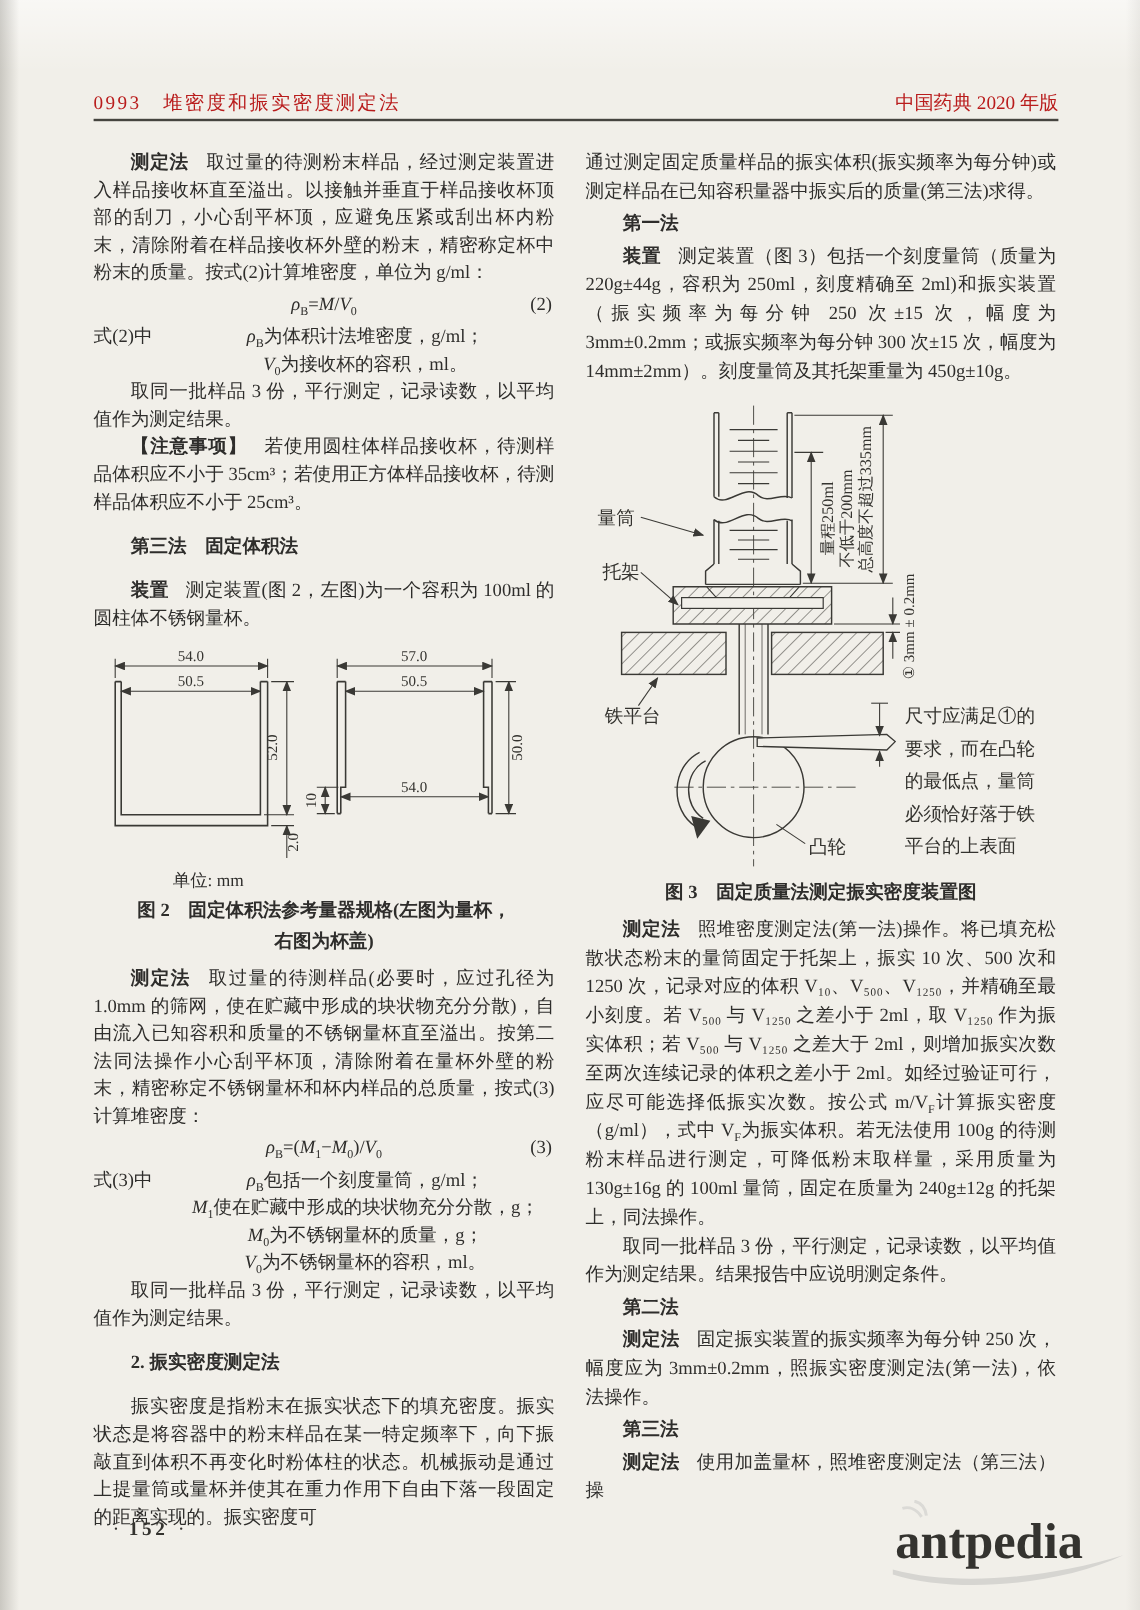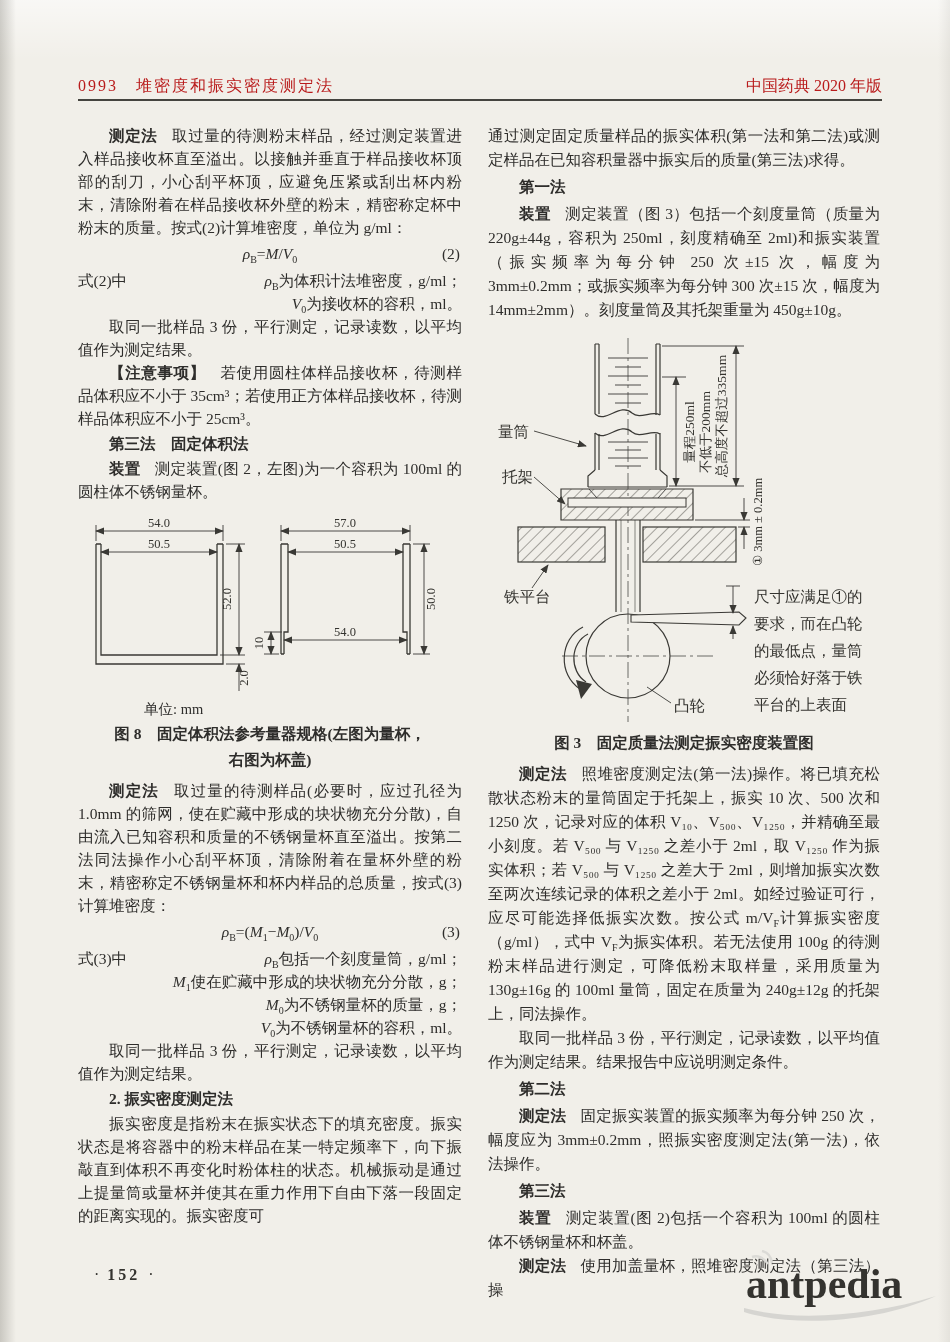--- a/index.html
+++ b/index.html
@@ -15,30 +15,30 @@
   }
   .hdr{position:absolute;left:78px;width:804px;top:76px;display:flex;justify-content:space-between;font-size:16px;color:#b91c1c;}
   .hdr .hl{letter-spacing:2px;}
   .rule{position:absolute;left:78px;width:804px;top:99px;border-top:2px solid #45443f;}
   .col-l{position:absolute;left:78px;top:124px;width:384px;}
   .col-r{position:absolute;left:488px;top:124px;width:392px;}
   p.body-p{margin:0;font-size:15.5px;text-align:justify;text-indent:2em;}
   .col-l p.body-p{line-height:23px;}
   .col-r p.body-p{line-height:24px;}
   p.noindent{text-indent:0;}
-  p.h{margin:2px 0;font-weight:bold;font-size:15.5px;text-indent:2em;line-height:23px;}
+  p.h{margin:14px 0;font-weight:bold;font-size:15.5px;text-indent:2em;line-height:23px;}
   .col-r p.h{line-height:24px;margin:3px 0;}
   b.lead{font-weight:bold;}
   .gap{display:inline-block;width:0.9em;}
   .formula{position:relative;text-align:center;font-size:15.5px;line-height:26px;margin:2px 0;}
   .formula i{font-style:italic;}
   .formula .fnum{position:absolute;right:2px;top:0;}
   sub{font-size:10px;line-height:0;}
   .defs{position:relative;}
-  .def-line{position:relative;padding-left:69px;font-size:15.5px;line-height:23px;text-align:right;}
+  .def-line{position:relative;padding-left:69px;font-size:15.5px;line-height:23px;text-align:center;}
   .col-l .def-line i, .formula i{font-family:"Liberation Serif",serif;}
   .def-line i{font-style:italic;}
   .def-intro{position:absolute;left:0;}
   .fig-block{margin-top:12px;}
   .unit-line{font-size:14.5px;padding-left:66px;line-height:20px;margin-top:-2px;}
   .fig-cap{text-align:center;font-weight:bold;font-size:15.5px;line-height:26px;margin:2px 0 6px;}
   svg text{font-family:"Liberation Serif",serif;fill:#34332f;}
   .pageno{position:absolute;left:82px;top:1266px;font-size:16px;color:#34332f;margin-left:12px;}
   .pageno b{letter-spacing:3px;}
   .watermark{position:absolute;right:10px;bottom:12px;width:200px;height:80px;}
@@ -115,21 +115,21 @@
       </g>
       <g font-size="12.5" text-anchor="middle">
         <text x="267" y="12">57.0</text>
         <text x="267" y="33">50.5</text>
         <text x="267" y="121">54.0</text>
         <text transform="translate(185,128) rotate(-90)">10</text>
         <text transform="translate(357,84) rotate(-90)">50.0</text>
       </g>
     </svg>
     <div class="unit-line">单位: mm</div>
-    <div class="fig-cap"><span>图 8　固定体积法参考量器规格(左图为量杯，</span><br><span>右图为杯盖)</span></div>
+    <div class="fig-cap"><span>图 2　固定体积法参考量器规格(左图为量杯，</span><br><span>右图为杯盖)</span></div>
   </div>
 
   <p class="body-p"><b class="lead">测定法</b><span class="gap"></span><span>取过量的待测样品(必要时，应过孔径为 1.0mm 的筛网，使在贮藏中形成的块状物充分分散)，自由流入已知容积和质量的不锈钢量杯直至溢出。按第二法同法操作小心刮平杯顶，清除附着在量杯外壁的粉末，精密称定不锈钢量杯和杯内样品的总质量，按式(3)计算堆密度：</span></p>
 
   <div class="formula">
     <span><i>ρ</i><sub>B</sub><span>=(</span><i>M</i><sub>1</sub><span>−</span><i>M</i><sub>0</sub><span>)/</span><i>V</i><sub>0</sub></span>
     <span class="fnum">(3)</span>
   </div>
 
   <div class="defs">
@@ -138,21 +138,21 @@
     <div class="def-line"><i>M</i><sub>0</sub><span>为不锈钢量杯的质量，g；</span></div>
     <div class="def-line"><i>V</i><sub>0</sub><span>为不锈钢量杯的容积，ml。</span></div>
   </div>
 
   <p class="body-p">取同一批样品 3 份，平行测定，记录读数，以平均值作为测定结果。</p>
   <p class="h">2. 振实密度测定法</p>
   <p class="body-p">振实密度是指粉末在振实状态下的填充密度。振实状态是将容器中的粉末样品在某一特定频率下，向下振敲直到体积不再变化时粉体柱的状态。机械振动是通过上提量筒或量杯并使其在重力作用下自由下落一段固定的距离实现的。振实密度可</p>
 </div>
 
 <div class="col-r">
-  <p class="body-p noindent">通过测定固定质量样品的振实体积(第一法和第二法)或测定样品在已知容积量器中振实后的质量(第三法)求得。</p>
+  <p class="body-p noindent">通过测定固定质量样品的振实体积(振实频率为每分钟)或测定样品在已知容积量器中振实后的质量(第三法)求得。</p>
   <p class="h">第一法</p>
   <p class="body-p"><b class="lead">装置</b><span class="gap"></span><span>测定装置（图 3）包括一个刻度量筒（质量为 220g±44g，容积为 250ml，刻度精确至 2ml)和振实装置（振实频率为每分钟 250 次±15 次，幅度为 3mm±0.2mm；或振实频率为每分钟 300 次±15 次，幅度为 14mm±2mm）。刻度量筒及其托架重量为 450g±10g。</span></p>
 
   <div class="fig-block">
     <svg width="392" height="390" viewBox="0 0 392 390">
       <defs>
         <marker id="m3" markerWidth="10" markerHeight="8" refX="9" refY="4" orient="auto-start-reverse">
           <path d="M0,0 L10,4 L0,8 Z" fill="#3a3935"></path>
         </marker>
         <pattern id="hch" width="8" height="8" patternUnits="userSpaceOnUse" patternTransform="rotate(45)">
@@ -247,21 +247,20 @@
     </svg>
     <div class="fig-cap">图 3　固定质量法测定振实密度装置图</div>
   </div>
 
   <p class="body-p"><b class="lead">测定法</b><span class="gap"></span><span>照堆密度测定法(第一法)操作。将已填充松散状态粉末的量筒固定于托架上，振实 10 次、500 次和 1250 次，记录对应的体积 V₁₀、V₅₀₀、V₁₂₅₀，并精确至最小刻度。若 V₅₀₀ 与 V₁₂₅₀ 之差小于 2ml，取 V₁₂₅₀ 作为振实体积；若 V₅₀₀ 与 V₁₂₅₀ 之差大于 2ml，则增加振实次数至两次连续记录的体积之差小于 2ml。如经过验证可行，应尽可能选择低振实次数。按公式 m/V</span><sub>F</sub><span>计算振实密度（g/ml），式中 V</span><sub>F</sub><span>为振实体积。若无法使用 100g 的待测粉末样品进行测定，可降低粉末取样量，采用质量为 130g±16g 的 100ml 量筒，固定在质量为 240g±12g 的托架上，同法操作。</span></p>
 
   <p class="body-p">取同一批样品 3 份，平行测定，记录读数，以平均值作为测定结果。结果报告中应说明测定条件。</p>
   <p class="h">第二法</p>
   <p class="body-p"><b class="lead">测定法</b><span class="gap"></span><span>固定振实装置的振实频率为每分钟 250 次，幅度应为 3mm±0.2mm，照振实密度测定法(第一法)，依法操作。</span></p>
   <p class="h">第三法</p>
-  <p class="body-p"><b class="lead">装置</b><span class="gap"></span><span>测定装置(图 2)包括一个容积为 100ml 的圆柱体不锈钢量杯和杯盖。</span></p>
   <p class="body-p"><b class="lead">测定法</b><span class="gap"></span><span>使用加盖量杯，照堆密度测定法（第三法）操</span></p>
 </div>
 
 <div class="pageno">
   <span>·</span>&nbsp;&nbsp;<b>152</b>&nbsp;&nbsp;<span>·</span>
 </div>
 
 <div class="watermark">
   <svg width="200" height="80" viewBox="0 0 200 80">
     <path d="M28,14 C24,8 18,5 12,7 M32,13 C31,6 27,2 22,1" stroke="#dbdad6" stroke-width="2.5" fill="none"></path>

